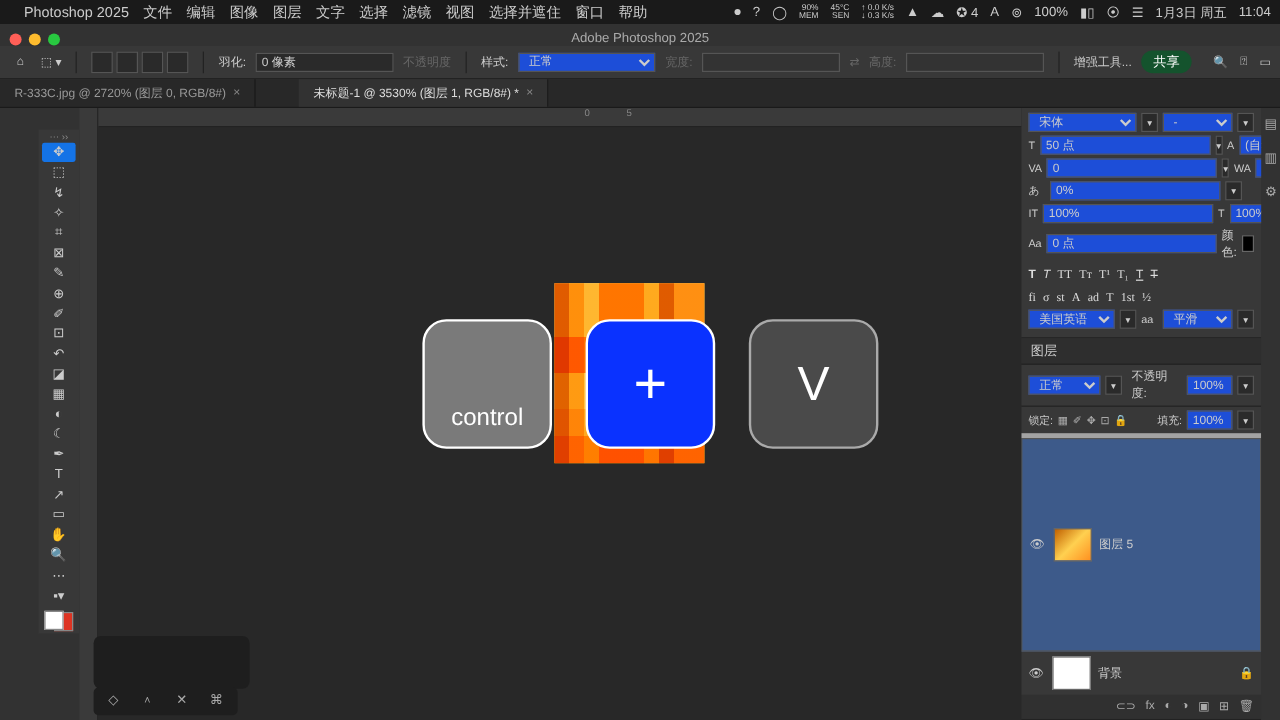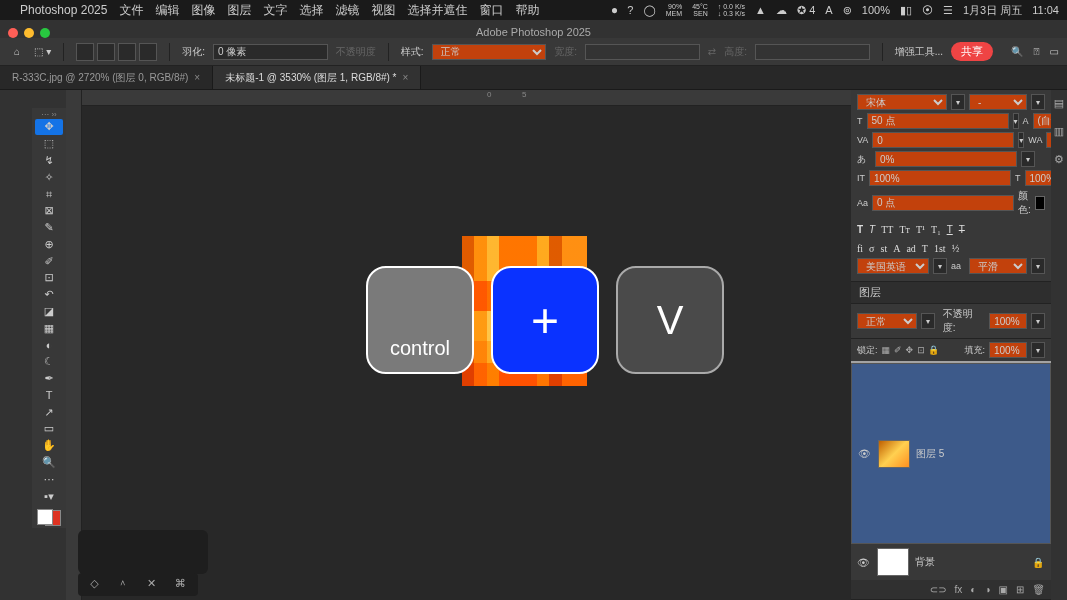--- a/index.html
+++ b/index.html
@@ -20,25 +20,25 @@
 .traffic span { width:10px; height:10px; border-radius:50%; }
 .tl-r { background:#ff5f57; } .tl-y { background:#febc2e; } .tl-g { background:#28c840; }
 
 
 .optbar { height:28px; background:#383838; border-bottom:1px solid #222; display:flex; align-items:center; padding:0 8px; gap:8px; font-size:10px; color:#ccc; }
 .optbar .home { width:18px; height:18px; display:flex; align-items:center; justify-content:center; }
 .optbar .btn-sq { width:18px; height:18px; background:#2a2a2a; border:1px solid #555; }
 .optbar .grp { display:flex; gap:3px; align-items:center; }
 .optbar .sep { width:1px; height:18px; background:#222; margin:0 4px; }
 .optbar input { background:#2a2a2a; border:1px solid #555; color:#ccc; width:50px; height:16px; font-size:10px; padding:0 4px; }
-.optbar .share { margin-left:auto; background:#ef4444; color:#fff; padding:2px 10px; border-radius:10px; font-size:11px; }
+.optbar .share { margin-left:auto; background:#14532d; color:#fff; padding:2px 10px; border-radius:10px; font-size:11px; }
 .optbar .ricons { display:flex; gap:10px; margin-left:10px; align-items:center; }
 
 
-.doctabs { height:24px; background:#282828; display:flex; align-items:stretch; font-size:10px; border-bottom:1px solid #1a1a1a; }
+.doctabs { height:24px; background:#282828; display:flex; align-items:stretch; font-size:10px; border-bottom:1px solid #1a1a1a;gap:36px; }
 .doctab { padding:0 12px; display:flex; align-items:center; gap:6px; color:#999; border-right:1px solid #1a1a1a; }
 .doctab.active { background:#323232; color:#ddd; }
 .doctab .x { color:#888; }
 
 
 .workarea { position:relative; height:510px; display:flex; }
 .toolbar { width:34px; background:#383838; padding:2px 0; display:flex; flex-direction:column; align-items:center; gap:1px; margin-top:18px; margin-left:32px; height:420px; }
 .toolbar .dragbar { width:24px; height:8px; display:flex; justify-content:center; color:#888; font-size:8px; }
 .tool { width:28px; height:22px; display:flex; align-items:center; justify-content:center; color:#ccc; position:relative; }
 .tool.active { background:#1473e6; border-radius:2px; }
@@ -54,50 +54,50 @@
 
 
 .pixelblock { position:absolute; left:380px; top:130px; width:125px; height:150px; background:linear-gradient(to bottom,#ffb020,#ff9500,#ffd060);
   background-image:
    linear-gradient(90deg,#e07000 0 10%,#ffb020 10% 20%,#ffe080 20% 30%,#ff9000 30% 60%,#ffd050 60% 70%,#e07000 70% 80%,#ffb030 80% 100%),
    linear-gradient(0deg,#ff9000 0 15%,#ffc040 15% 30%,#ffe090 30% 50%,#ff8000 50% 70%,#ffd060 70% 100%);
   background-blend-mode:multiply;
 }
 
 
-.keycaps { position:absolute; left:284px; top:160px; display:flex; gap:17px; align-items:flex-end; }
+.keycaps { position:absolute; left:270px; top:160px; display:flex; gap:28px; align-items:flex-end; }
 .key { width:108px; height:108px; border-radius:20px; border:2px solid #fff; display:flex; align-items:center; justify-content:center; font-size:30px; color:#fff; }
 .key.control { background:#7a7a7a; font-size:20px; align-items:flex-end; padding-bottom:12px; }
 .key.plus { background:#0a32ff; font-size:48px; font-weight:300; }
 .key.v { background:#4a4a4a; border-color:#aaa; font-size:40px; }
 
 
 .subtitle { position:absolute; bottom:18px; left:50%; transform:translateX(-50%); background:#0a6dd6; color:#fff; padding:4px 14px; font-size:20px; border:1px solid #2090ff; }
 
 
 .rightrail { width:16px; background:#323232; display:flex; flex-direction:column; align-items:center; gap:14px; padding-top:6px; }
 .rightrail div { width:14px; height:14px; color:#aaa; display:flex; align-items:center; justify-content:center; }
 
 
 .panels { width:200px; background:#383838; display:flex; flex-direction:column; font-size:10px; }
 .panel { border-bottom:1px solid #222; }
 .panel-tab { background:#2e2e2e; padding:3px 8px; font-size:11px; border-bottom:1px solid #222; }
 .panel-body { padding:4px 6px; }
 .row { display:flex; align-items:center; gap:4px; margin-bottom:3px; }
 .row .lbl { width:14px; font-size:9px; color:#ccc; }
-.sel, .inp { background:#c2410c; border:1px solid #555; color:#ccc; height:16px; font-size:10px; padding:0 4px; flex:1; }
+.sel, .inp { background:#1d4ed8; border:1px solid #555; color:#ccc; height:16px; font-size:10px; padding:0 4px; flex:1; }
 .sel.sm { flex:0 0 58px; }
 .inp.sm { flex:0 0 44px; }
 .dd { width:14px; height:16px; background:#2a2a2a; border:1px solid #555; display:flex; align-items:center; justify-content:center; font-size:8px; }
 .style-icons { display:flex; gap:6px; padding:4px 0; color:#ddd; }
 .style-icons span { font-family:Georgia,serif; }
 
 
 .layers-ctrl { display:flex; align-items:center; gap:4px; padding:3px 6px; border-bottom:1px solid #222; }
-.lockrow { display:flex; align-items:center; gap:4px; padding:3px 6px; font-size:9px; border-bottom:2px solid #a3a3a3; }
+.lockrow { display:flex; align-items:center; gap:4px; padding:3px 6px; font-size:9px; border-bottom:4px solid #a3a3a3; }
 .lockrow .ic { color:#aaa; }
 .layer { display:flex; align-items:center; gap:6px; padding:4px 6px; }
 .layer.sel { background:#3d5a8a; }
 .layer .eye { width:14px; color:#ccc; }
 .layer .thumb { width:32px; height:28px; border:1px solid #666; }
 .th-grad { background:linear-gradient(135deg,#c06000,#ffd050,#ff9020); }
 .th-white { background:#fff; }
 .layer .lock { margin-left:auto; color:#aaa; }
 .panel-footer { display:flex; gap:8px; padding:4px 6px; justify-content:flex-end; background:#303030; color:#aaa; margin-top:auto; }
 

